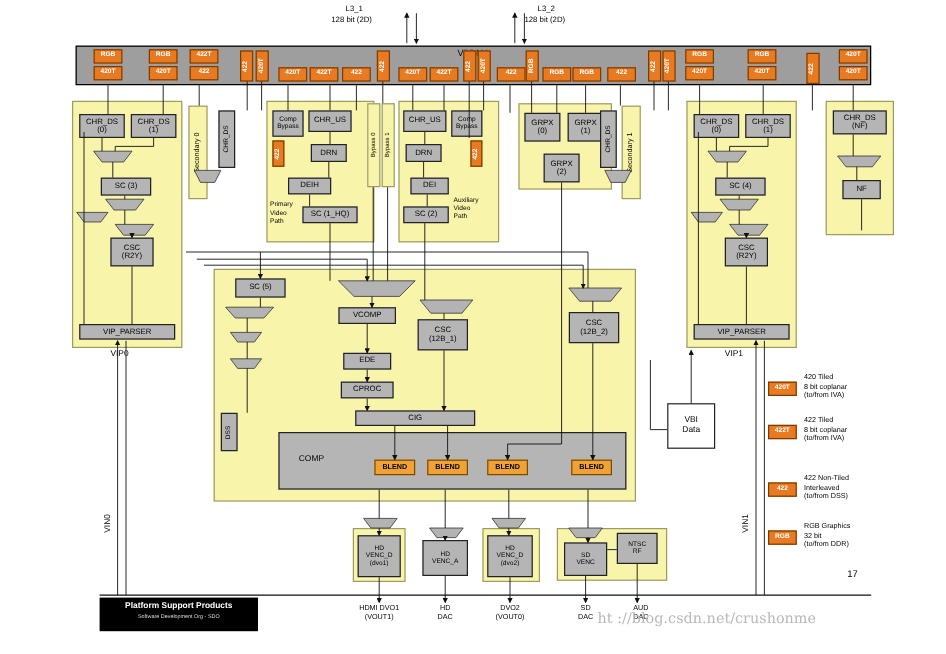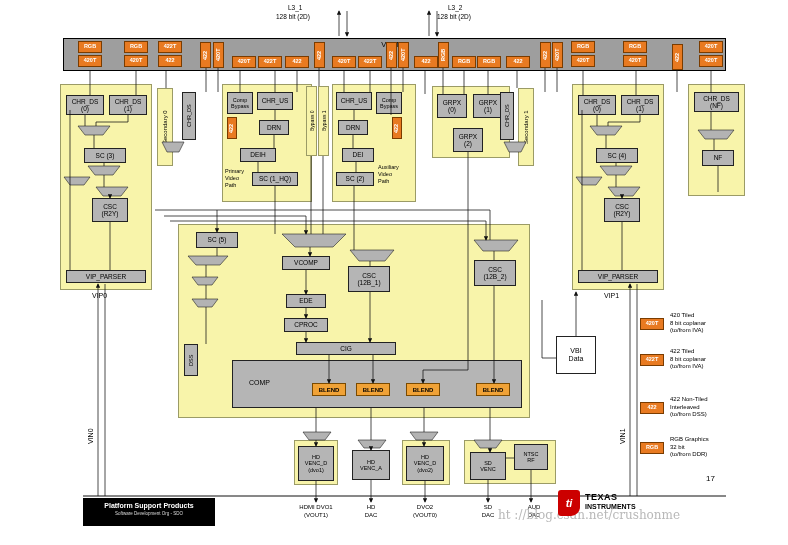--- a/index.html
+++ b/index.html
@@ -360,19 +360,14 @@
     </g>
   </svg>
 
   <div class="abs zfoot" style="left:498px;top:508px;font-family:'DejaVu Serif',serif;font-size:12px;color:#b8b8b8;white-space:nowrap">ht ://blog.csdn.net/crushonme</div>
 
   <div class="abs zfoot" style="left:83px;top:498px;width:132px;height:28px;background:#000;color:#fff;text-align:center">
     <div style="font-size:7px;font-weight:bold;margin-top:4px">Platform Support Products</div>
     <div style="font-size:4.5px;color:#ddd;margin-top:2px">Software Development Org - SDO</div>
   </div>
 
-  <div class="abs zfoot" style="left:558px;top:490px;width:120px;height:30px">
-    <div style="position:absolute;left:0;top:0;width:22px;height:26px;background:#c00;border-radius:3px 3px 9px 3px;color:#fff;font-weight:bold;font-style:italic;font-size:11px;display:flex;align-items:center;justify-content:center">ti</div>
-    <div style="position:absolute;left:27px;top:2px;font-weight:bold;font-size:9px;letter-spacing:0.5px">TEXAS</div>
-    <div style="position:absolute;left:27px;top:13px;font-weight:bold;font-size:7px">INSTRUMENTS</div>
-  </div>
 
 </div>
 
 </body></html>

